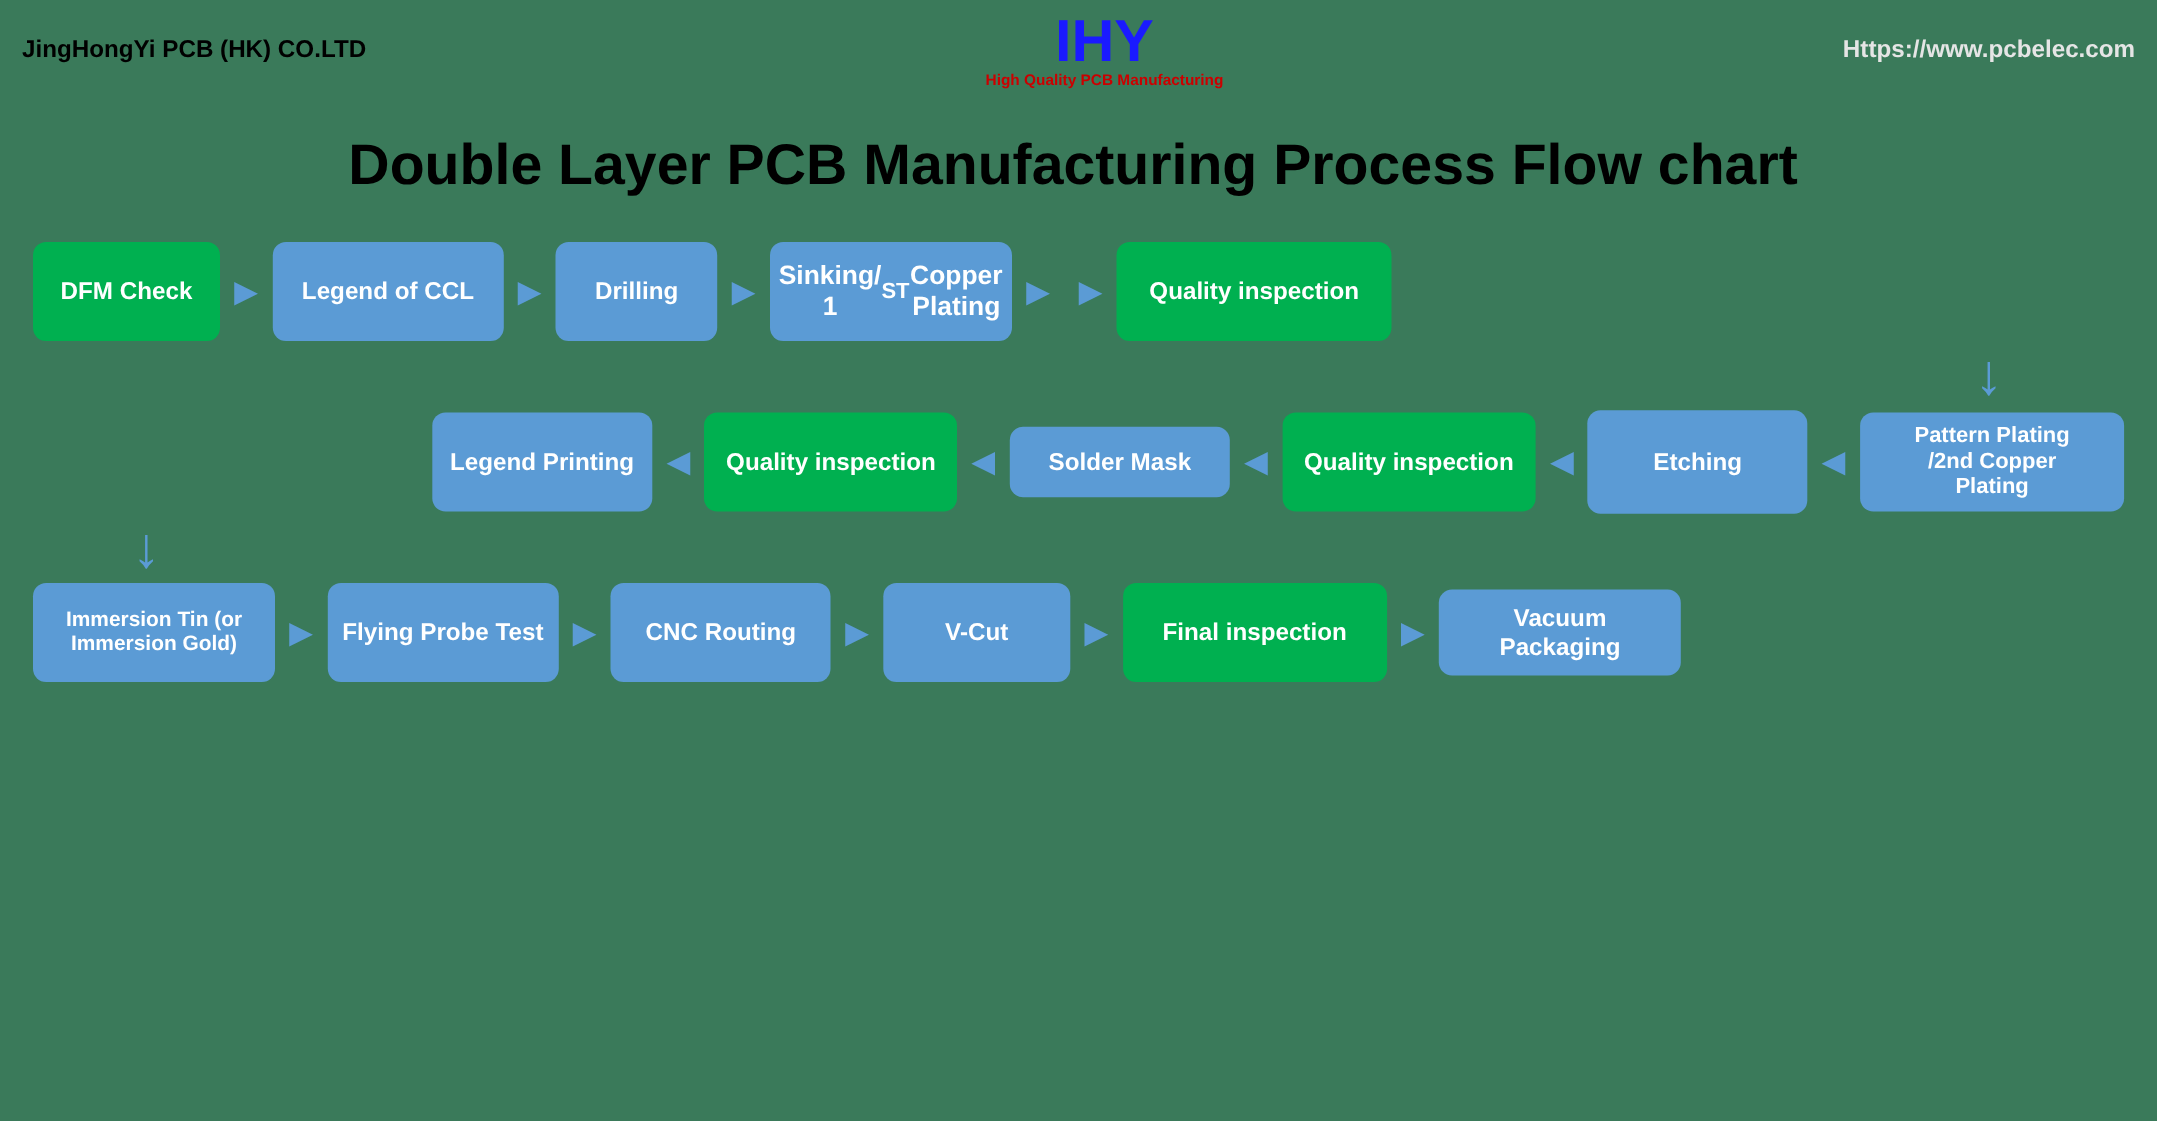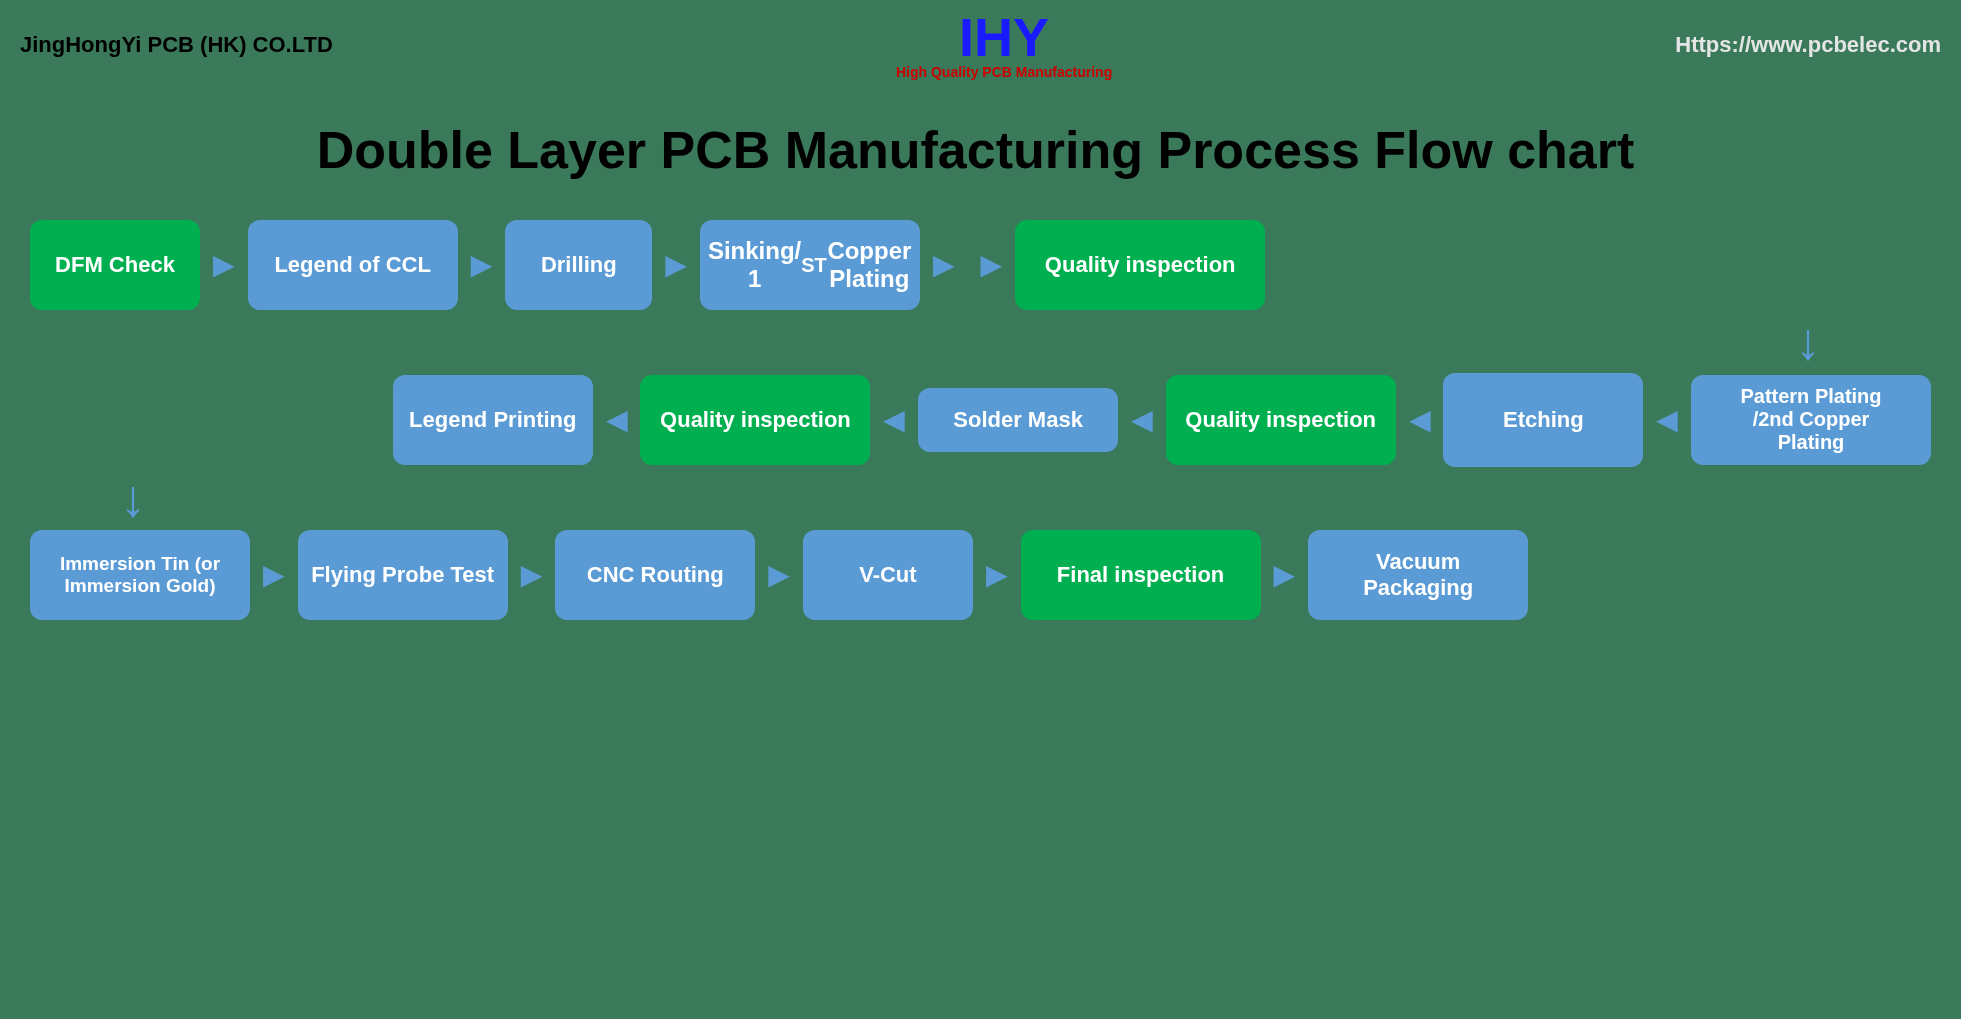--- a/index.html
+++ b/index.html
@@ -116,21 +116,21 @@
     .row2-box4 { width: 230px; height: 90px; }
     .row2-box5 { width: 200px; height: 94px; }
     .row2-box6 { width: 240px; height: 90px; }
 
     
     .row3-box1 { width: 220px; height: 90px; }
     .row3-box2 { width: 210px; height: 90px; }
     .row3-box3 { width: 200px; height: 90px; }
     .row3-box4 { width: 170px; height: 90px; }
     .row3-box5 { width: 240px; height: 90px; }
-    .row3-box6 { width: 220px; height: 90px; }
+    .row3-box6 { width: 220px; height: 78px; }
 
     
     .flow-row-1 {
       display: flex;
       align-items: center;
       width: 100%;
     }
     .flow-row-2 {
       display: flex;
       align-items: center;

